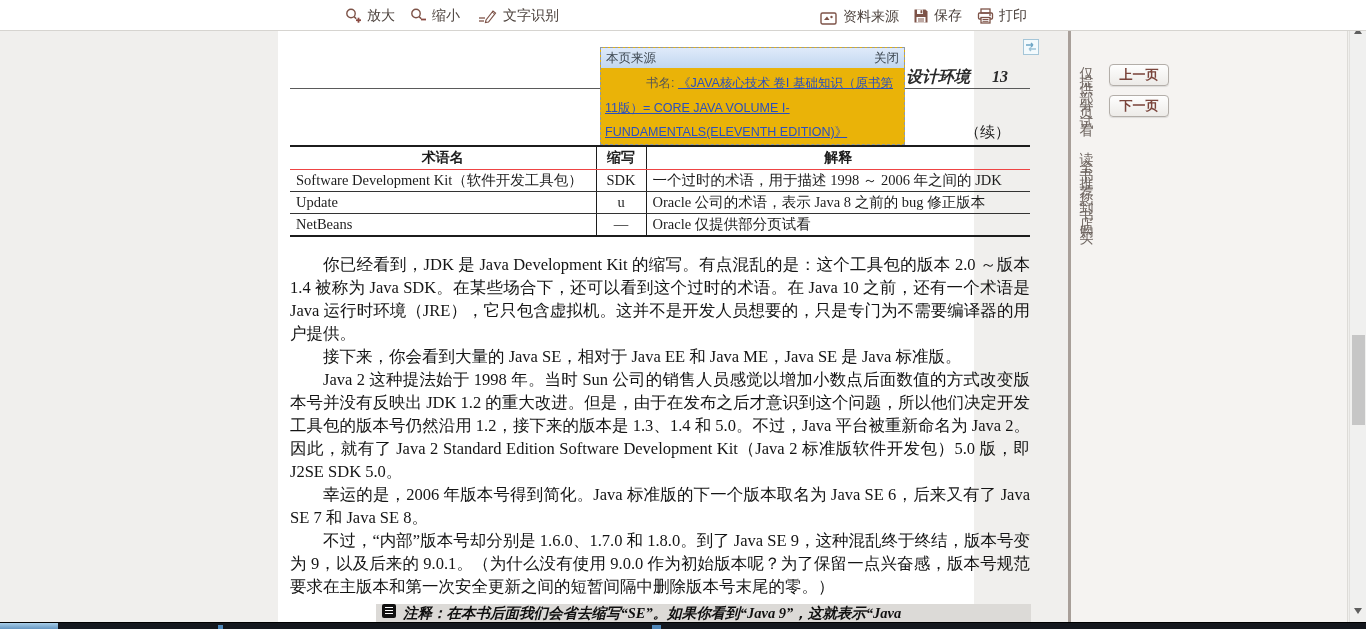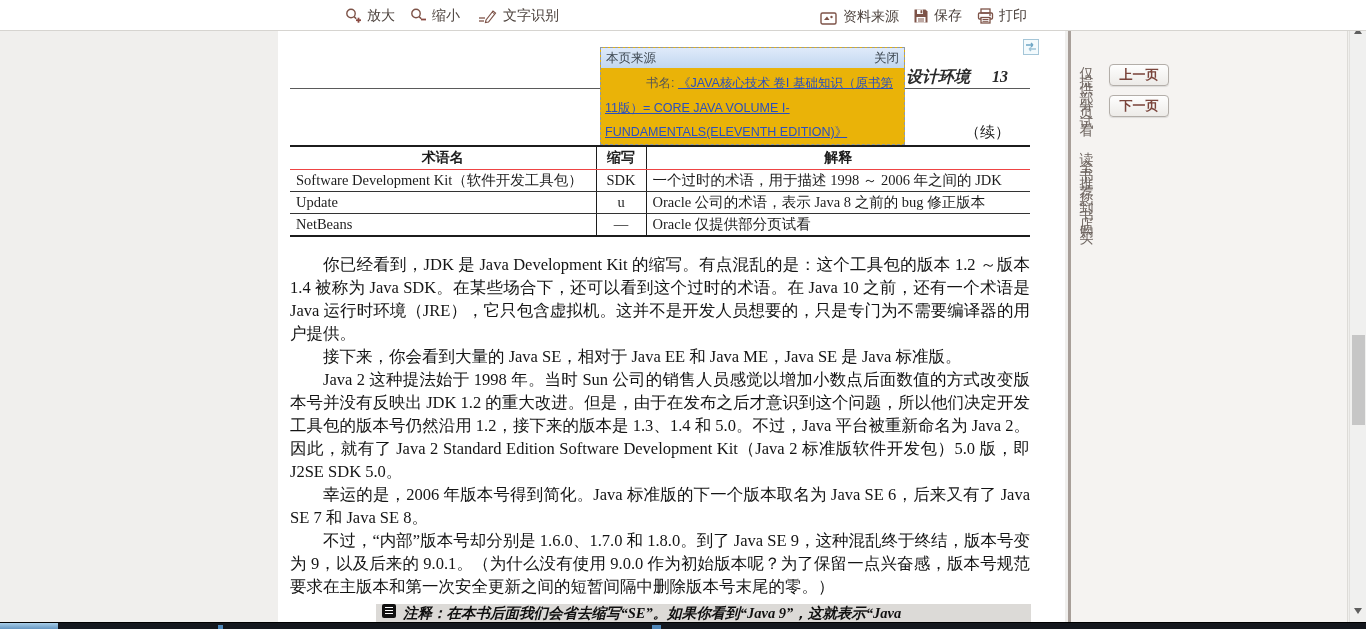--- a/index.html
+++ b/index.html
@@ -8,21 +8,21 @@
   #screen { position:relative; width:1366px; height:629px; }
 
   
   .toolbar { position:absolute; left:0; top:0; width:1366px; height:31px;
     background:#ffffff; border-bottom:1px solid #d6d4d0; z-index:5; }
   .tb-item { position:absolute; top:5px; height:21px; display:flex; align-items:center;
     gap:5px; color:#4c423d; font-size:14px; cursor:pointer; }
   .tb-item svg { display:block; }
 
   
-  .page { position:absolute; left:278px; top:31px; width:787px; height:598px;
+  .page { position:absolute; left:278px; top:31px; width:696px; height:598px;
     background:#ffffff; }
   .serif { font-family:"Liberation Serif", serif; }
   .refresh-box { position:absolute; left:745px; top:8px; width:16px; height:16px;
     border:1px solid #a5c6d8; background:#f3fafd; display:flex; align-items:center;
     justify-content:center; }
   .page-header { position:absolute; left:12px; top:36px; width:740px; text-align:right;
     padding-right:22px; font-style:italic; font-weight:bold; font-size:16px; color:#2a2a2a; }
   .page-header .pageno { margin-left:22px; }
   .header-rule { position:absolute; left:12px; top:57px; width:740px; height:1px;
     background:#5a5a5a; }
@@ -212,21 +212,21 @@
       </tr>
       <tr>
         <td class="col-term">NetBeans</td>
         <td class="col-abbr">—</td>
         <td class="col-desc">Oracle 仅提供部分页试看</td>
       </tr>
     </tbody>
       </table>
 
     <div class="bodytext serif">
-      <p>你已经看到，JDK 是 Java Development Kit 的缩写。有点混乱的是：这个工具包的版本 1.2 ～版本 1.4 被称为 Java SDK。在某些场合下，还可以看到这个过时的术语。在 Java 10 之前，还有一个术语是 Java 运行时环境（JRE），它只包含虚拟机。这并不是开发人员想要的，只是专门为不需要编译器的用户提供。</p>
+      <p>你已经看到，JDK 是 Java Development Kit 的缩写。有点混乱的是：这个工具包的版本 2.0 ～版本 1.4 被称为 Java SDK。在某些场合下，还可以看到这个过时的术语。在 Java 10 之前，还有一个术语是 Java 运行时环境（JRE），它只包含虚拟机。这并不是开发人员想要的，只是专门为不需要编译器的用户提供。</p>
       <p>接下来，你会看到大量的 Java SE，相对于 Java EE 和 Java ME，Java SE 是 Java 标准版。</p>
       <p>Java 2 这种提法始于 1998 年。当时 Sun 公司的销售人员感觉以增加小数点后面数值的方式改变版本号并没有反映出 JDK 1.2 的重大改进。但是，由于在发布之后才意识到这个问题，所以他们决定开发工具包的版本号仍然沿用 1.2，接下来的版本是 1.3、1.4 和 5.0。不过，Java 平台被重新命名为 Java 2。因此，就有了 Java 2 Standard Edition Software Development Kit（Java 2 标准版软件开发包）5.0 版，即 J2SE SDK 5.0。</p>
       <p>幸运的是，2006 年版本号得到简化。Java 标准版的下一个版本取名为 Java SE 6，后来又有了 Java SE 7 和 Java SE 8。</p>
       <p>不过，“内部”版本号却分别是 1.6.0、1.7.0 和 1.8.0。到了 Java SE 9，这种混乱终于终结，版本号变为 9，以及后来的 9.0.1。（为什么没有使用 9.0.0 作为初始版本呢？为了保留一点兴奋感，版本号规范要求在主版本和第一次安全更新之间的短暂间隔中删除版本号末尾的零。）</p>
     </div>
 
     <div class="note">
       <span class="note-icon">
           <i></i>
         </span>

